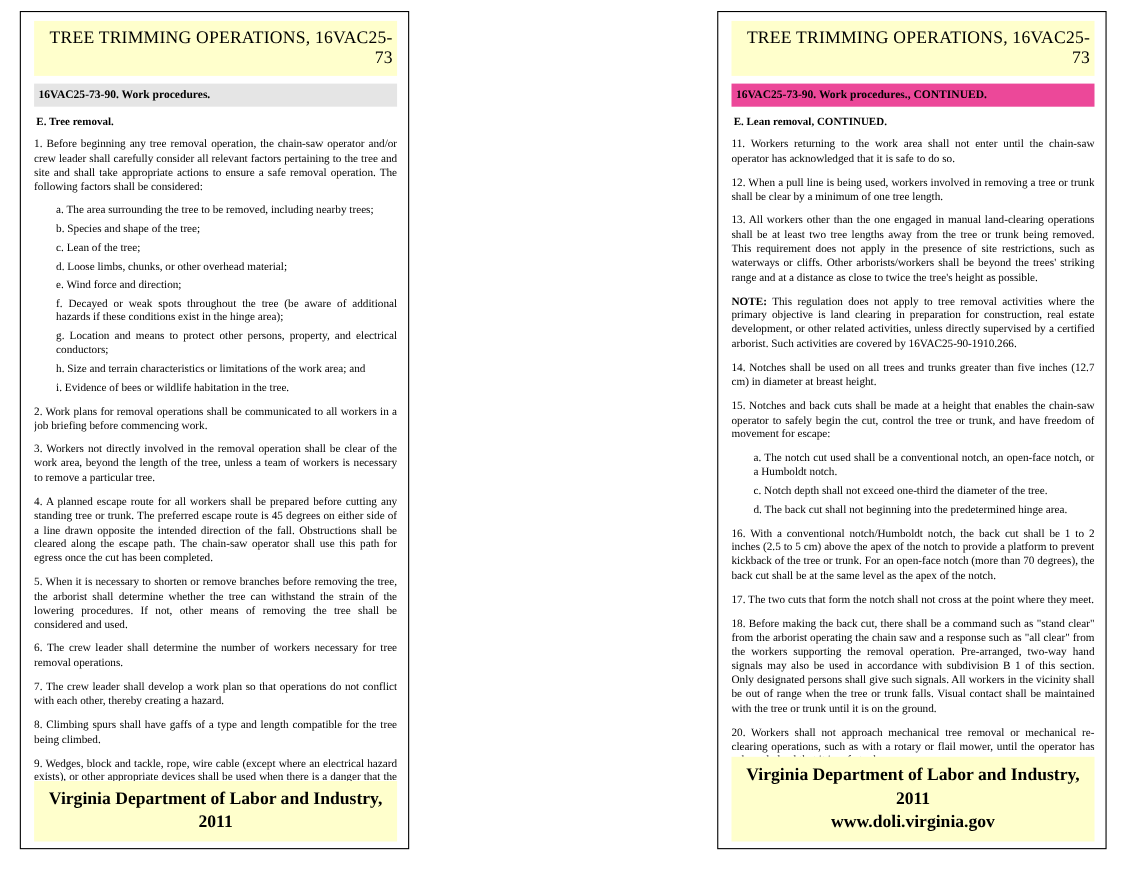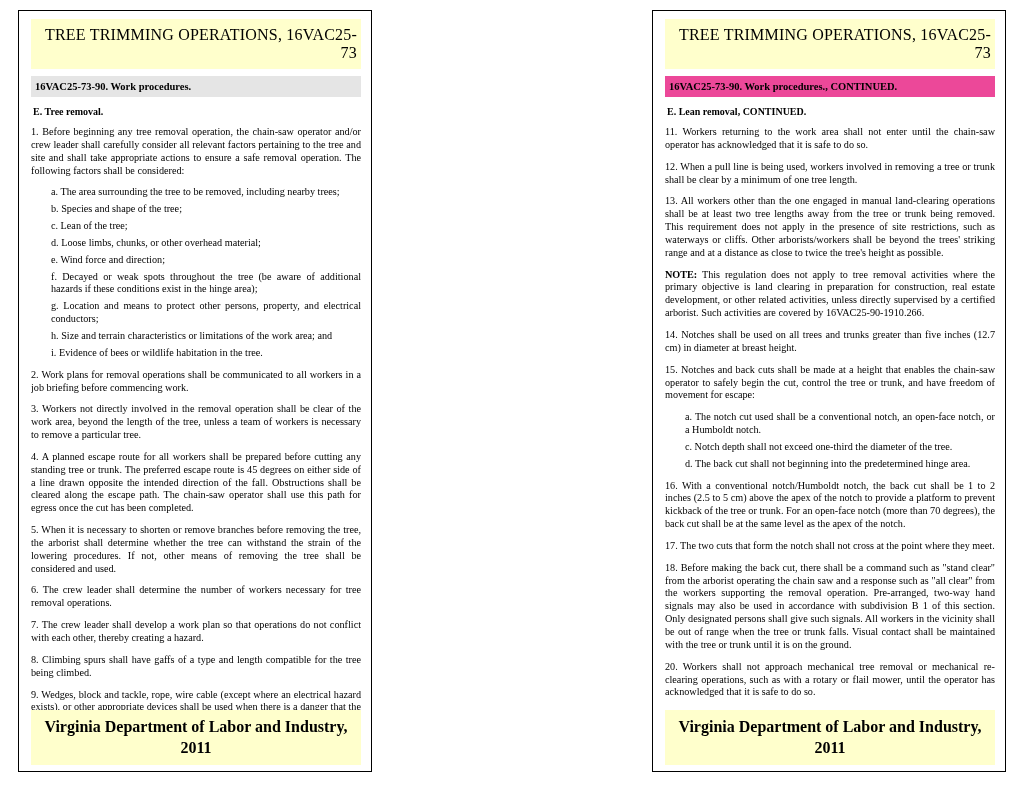--- a/index.html
+++ b/index.html
@@ -151,17 +151,18 @@
         <p class="para sub">a. The notch cut used shall be a conventional notch, an open-face notch, or a Humboldt notch.</p>
         <p class="para sub">c. Notch depth shall not exceed one-third the diameter of the tree.</p>
         <p class="para sub last">d. The back cut shall not beginning into the predetermined hinge area.</p>
         <p class="para">16. With a conventional notch/Humboldt notch, the back cut shall be 1 to 2 inches (2.5 to 5 cm) above the apex of the notch to provide a platform to prevent kickback of the tree or trunk. For an open-face notch (more than 70 degrees), the back cut shall be at the same level as the apex of the notch.</p>
         <p class="para">17. The two cuts that form the notch shall not cross at the point where they meet.</p>
         <p class="para">18. Before making the back cut, there shall be a command such as "stand clear" from the arborist operating the chain saw and a response such as "all clear" from the workers supporting the removal operation. Pre-arranged, two-way hand signals may also be used in accordance with subdivision B 1 of this section. Only designated persons shall give such signals. All workers in the vicinity shall be out of range when the tree or trunk falls. Visual contact shall be maintained with the tree or trunk until it is on the ground.</p>
         <p class="para">20. Workers shall not approach mechanical tree removal or mechanical re-clearing operations, such as with a rotary or flail mower, until the operator has acknowledged that it is safe to do so.</p>
       </div>
       <div class="footer">
         <span>Virginia Department of Labor and Industry, 2011</span>
+        <span class="line2">www.doli.virginia.gov</span>
       </div>
     </div>
   </div>
 
 </div>
 
 </body></html>

